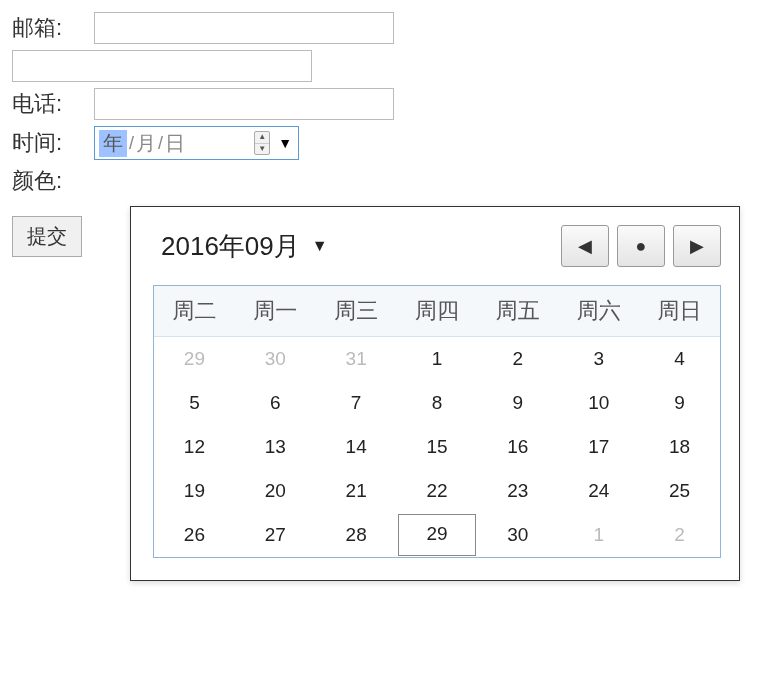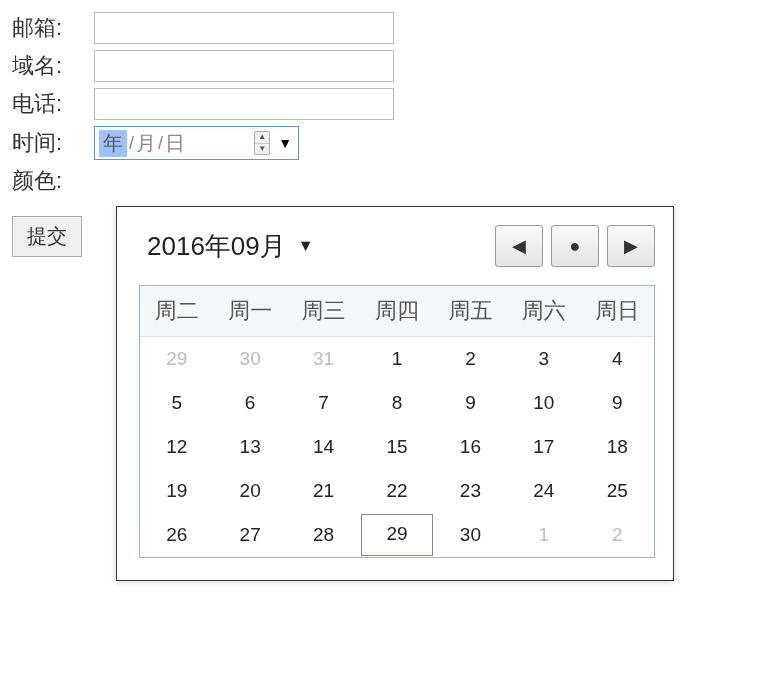--- a/index.html
+++ b/index.html
@@ -75,23 +75,23 @@
       margin-top: 14px;
       padding: 6px 14px;
       font-size: 20px;
       background: #f0f0f0;
       border: 1px solid #aaa;
       color: #333;
       cursor: pointer;
     }
     .datepicker {
       position: absolute;
-      left: 116px;
+      left: 130px;
       top: 206px;
-      width: 558px;
+      width: 610px;
       background: #fff;
       border: 1px solid #333;
       box-shadow: 0 2px 6px rgba(0,0,0,0.15);
       padding: 18px 18px 22px 22px;
     }
     .dp-header {
       display: flex;
       align-items: center;
       margin-bottom: 18px;
     }
@@ -164,21 +164,20 @@
 <body>
 
 
 
 <div class="form-row">
   <label>邮箱:</label>
   <input class="text-input" value="" style="">
 </div>
 
 <div class="form-row">
-  <label>域名:</label>
   <input class="text-input" value="" style="">
 </div>
 
 <div class="form-row">
   <label>电话:</label>
   <input class="text-input" value="" style="">
 </div>
 
 <div class="form-row">
   <label>时间:</label>

